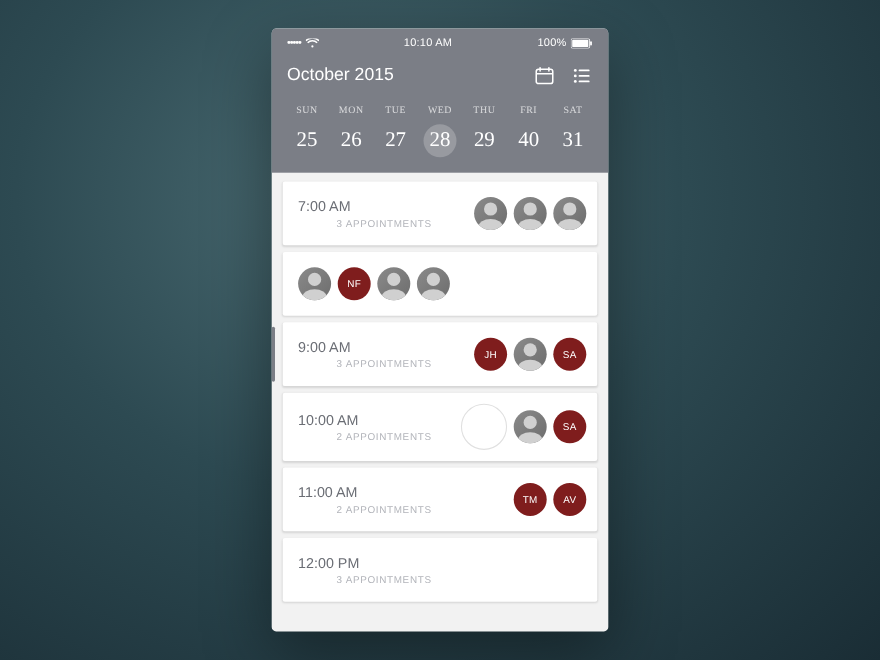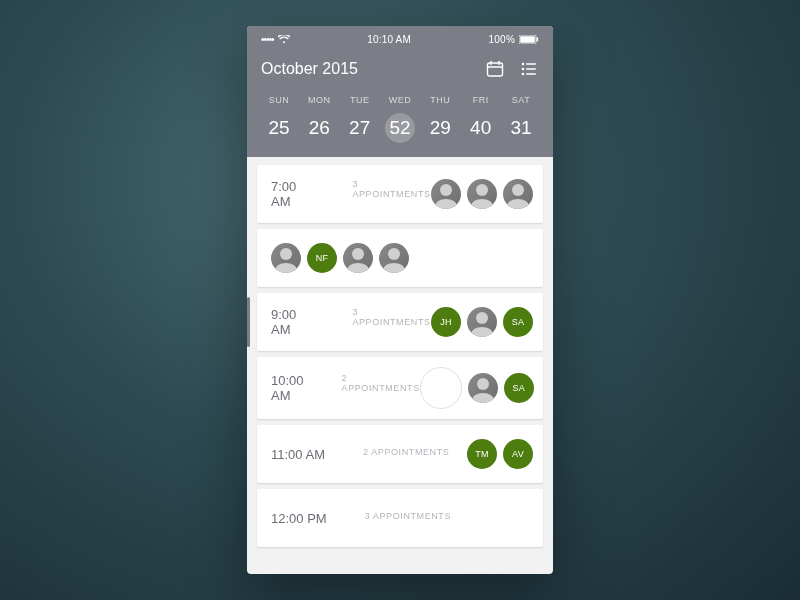--- a/index.html
+++ b/index.html
@@ -36,21 +36,21 @@
   }
   .month-title { font-size: 16px; font-weight: 400; }
   .title-icons { display: flex; gap: 14px; align-items: center; }
   .icon-btn { width: 20px; height: 20px; display:flex;align-items:center;justify-content:center; cursor:pointer; }
   .week-row {
     display: flex; justify-content: space-between;
     margin-top: 16px;
   }
   .day-col {
     display: flex; flex-direction: column; align-items: center;
-    width: 36px; cursor: pointer;
+    width: 36px; cursor: pointer; font-family: Liberation Serif, serif;
   }
   .day-label { font-size: 9px; opacity: 0.7; letter-spacing: 0.5px; }
   .day-num {
     font-size: 19px; margin-top: 8px; width: 30px; height: 30px;
     display: flex; align-items: center; justify-content: center;
     border-radius: 50%;
   }
   .day-col.selected .day-num { background: rgba(255,255,255,0.22); }
   .list {
     padding: 8px 10px 10px 10px;
@@ -64,27 +64,27 @@
     box-shadow: 0 1px 2px rgba(0,0,0,0.12);
     padding: 10px 10px 10px 14px;
     display: flex; align-items: center; justify-content: space-between;
     position: relative;
     min-height: 58px;
   }
   .slot.active::before {
     content: ""; position: absolute; left: -10px; top: 4px; bottom: 4px;
     width: 3px; background: #7b7e86; border-radius: 2px;
   }
-  .slot-info { display: flex; flex-direction: row; gap: 3px; }
+  .slot-info { display: flex; flex-direction: column; gap: 3px; }
   .slot-time { font-size: 13px; color: #6a6d74; font-weight: 500; }
   .slot-count { font-size: 9px; color: #b2b4ba; letter-spacing: 0.6px; margin-left: 35px; }
   .avatars { display: flex; gap: 6px; align-items: center; }
   .av {
     width: 30px; height: 30px; border-radius: 50%;
-    background: #4d7c0f; display: flex; align-items: center; justify-content: center;
+    background: #7f1d1d; display: flex; align-items: center; justify-content: center;
     font-size: 9px; color: #fff; letter-spacing: 0.3px;
     overflow: hidden;
     flex-shrink: 0;
   }
   .av.person { background: linear-gradient(135deg,#8a8a8a 0%, #6d6d6d 100%); position:relative; }
   .av.person::before {
     content:""; position:absolute; width:12px; height:12px; background:#d0d0d0; border-radius:50%; top:5px;
   }
   .av.person::after {
     content:""; position:absolute; width:22px; height:14px; background:#d0d0d0; border-radius:50% 50% 0 0; bottom:-4px;
@@ -160,21 +160,21 @@
         <div class="day-col">
           <div class="day-label">MON</div>
           <div class="day-num">26</div>
         </div>
         <div class="day-col">
           <div class="day-label">TUE</div>
           <div class="day-num">27</div>
         </div>
         <div class="day-col selected">
           <div class="day-label">WED</div>
-          <div class="day-num">52</div>
+          <div class="day-num">28</div>
         </div>
         <div class="day-col">
           <div class="day-label">THU</div>
           <div class="day-num">29</div>
         </div>
         <div class="day-col">
           <div class="day-label">FRI</div>
           <div class="day-num">40</div>
         </div>
         <div class="day-col">

